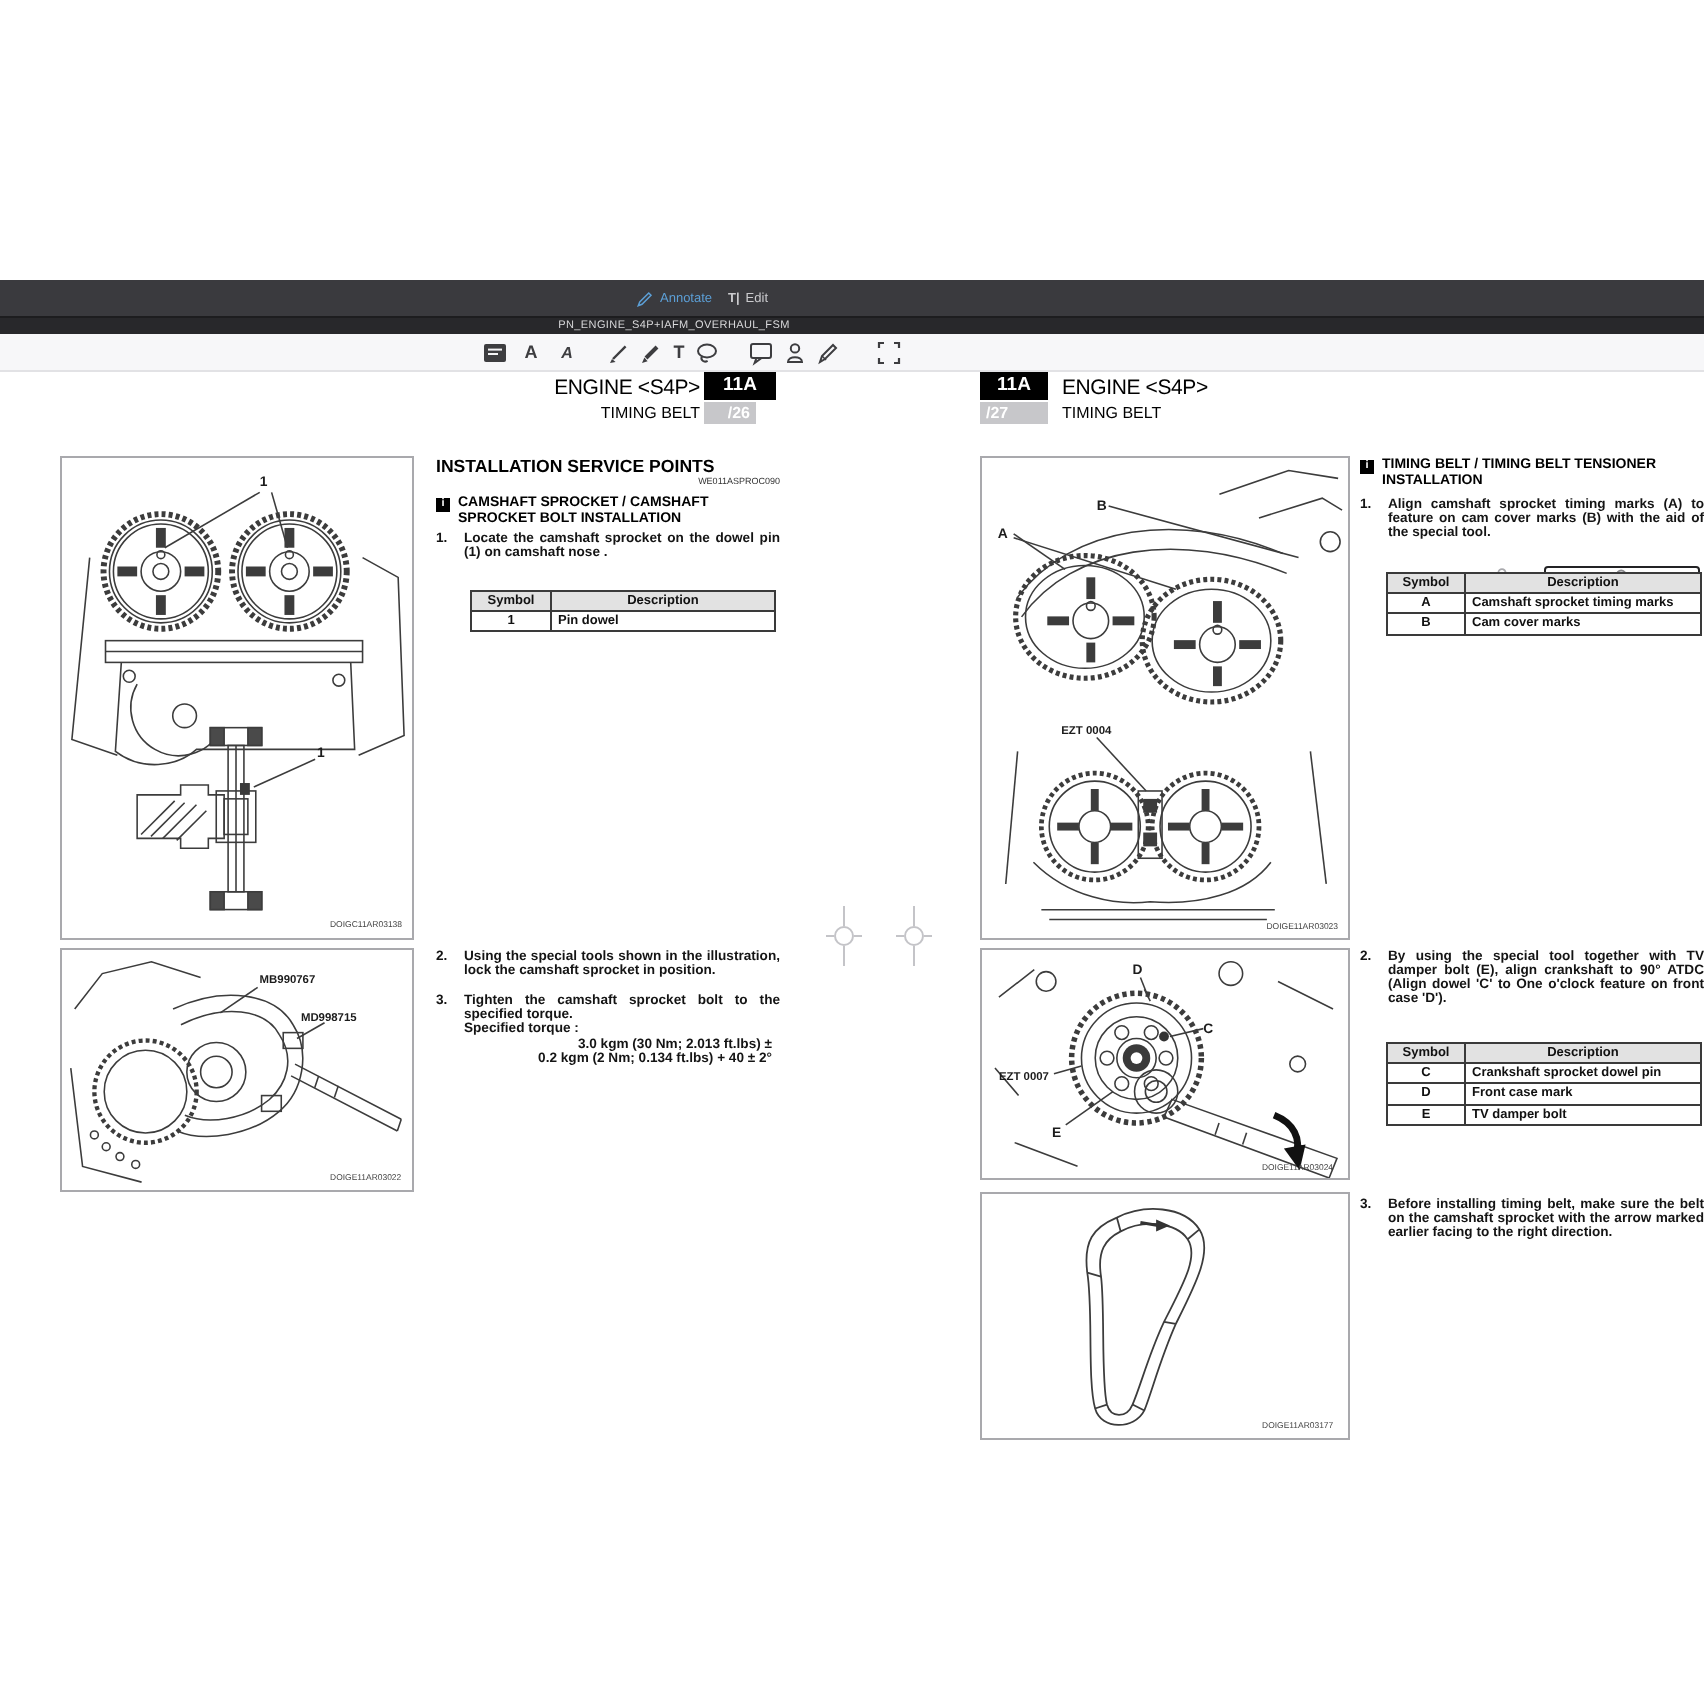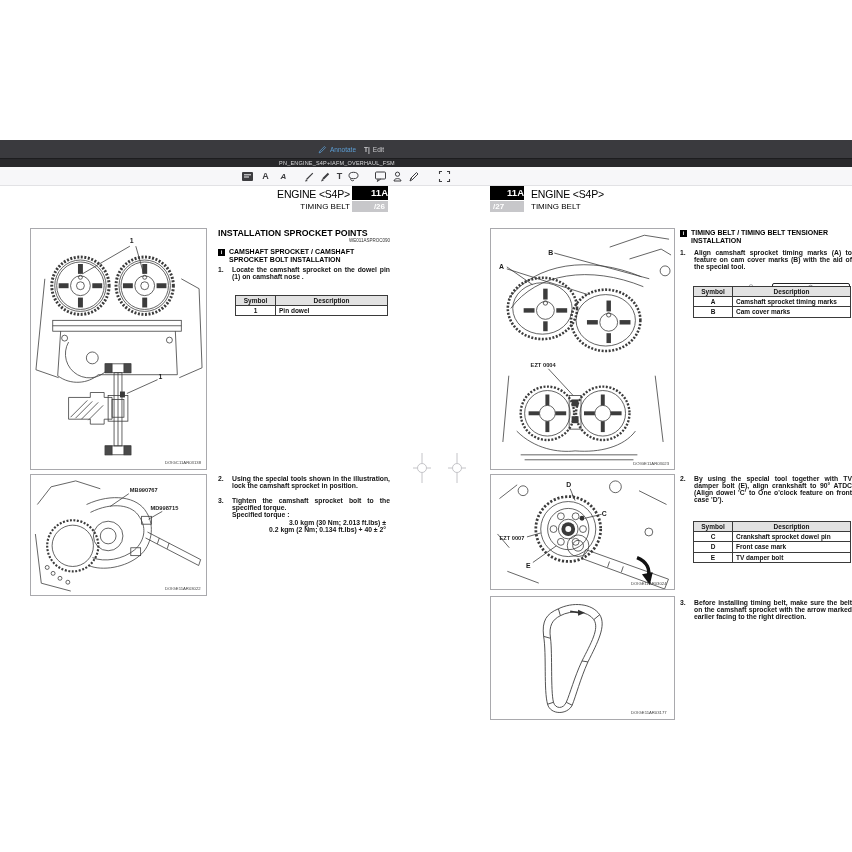--- a/index.html
+++ b/index.html
@@ -15,21 +15,21 @@
   .lockicon { position:absolute; left:746px; top:143px; }
   .searchbox { position:absolute; left:772px; top:142.5px; width:78px; height:12px; background:#fff; border:1px solid #232325; border-radius:2px; display:flex; align-items:center; justify-content:center; }
   .searchbox input { position:absolute; left:2px; top:0; width:62px; height:10px; border:none; outline:none; font-size:6px; background:transparent; font-family:"Liberation Sans",sans-serif; }
   .doctab-bar { position:absolute; left:0; top:158px; width:852px; height:9px; background:#28282b; border-top:1px solid #1d1d1f; }
   .doc-tab { position:absolute; left:0; top:1px; width:674px; text-align:center; font-size:5.5px; color:#d9d9db; letter-spacing:.2px; cursor:default; }
   .toolbar { position:absolute; left:0; top:167px; width:852px; height:19px; background:#f7f7f9; border-bottom:1px solid #e2e2e5; }
   .tbtn { position:absolute; top:3px; width:13px; height:13px; display:flex; align-items:center; justify-content:center; color:#3d3d40; }
   .tbtn span { font-weight:bold; line-height:13px; }
 
   
-  .chap { position:absolute; background:#000; color:#fff; font-weight:bold; font-size:9.5px; text-align:right; line-height:14px; height:14px; }
+  .chap { position:absolute; background:#000; color:#fff; font-weight:bold; font-size:9.5px; text-align:center; line-height:14px; height:14px; }
   .pgtitle { position:absolute; font-weight:normal; font-size:10.5px; color:#000; letter-spacing:-.2px; }
   .pgsub { position:absolute; font-weight:normal; font-size:8px; color:#000; }
   .pageno { position:absolute; background:#c7c7ca; color:#fff; font-weight:bold; font-size:8px; line-height:11px; height:11px; }
   .right-al { text-align:right; }
 
   .sec-title { position:absolute; font-weight:bold; font-size:8.8px; color:#000; }
   .doc-code { position:absolute; font-size:4.5px; color:#333; }
   .sub-head { position:absolute; display:flex; }
   .sub-head .badge { width:7px; height:7px; background:#000; color:#fff; font-size:5.5px; font-weight:bold; text-align:center; line-height:7px; margin-right:4px; flex:none; margin-top:1px; }
   .sub-head .ht { font-weight:bold; font-size:7px; line-height:7.6px; color:#000; }
@@ -142,28 +142,28 @@
     <div class="tbtn" style="left:438px">
       <svg width="13" height="13" viewBox="0 0 13 13">
           <path d="M1.5,4 V1.5 H4 M9,1.5 H11.5 V4 M11.5,9 V11.5 H9 M4,11.5 H1.5 V9" fill="none" stroke="#3d3d40" stroke-width="1.1"></path>
         </svg>
     </div>
   </div>
 
   <div class="pgtitle right-al" style="left:230px; top:188px; width:120px;">ENGINE &lt;S4P&gt;</div>
   <div class="chap" style="left:352px; top:186px; width:36px;">11A</div>
   <div class="pgsub right-al" style="left:230px; top:202px; width:120px;">TIMING BELT</div>
-  <div class="pageno right-al" style="left:352px; top:201px; width:36px; padding-right:3px;">/26</div>
+  <div class="pageno right-al" style="left:352px; top:201px; width:26px; padding-right:3px;">/26</div>
 
   <div class="chap" style="left:490px; top:186px; width:34px;">11A</div>
   <div class="pgtitle" style="left:531px; top:188px; width:150px;">ENGINE &lt;S4P&gt;</div>
   <div class="pageno" style="left:490px; top:201px; width:34px; padding-left:3px;">/27</div>
   <div class="pgsub" style="left:531px; top:202px; width:150px;">TIMING BELT</div>
 
-  <div class="sec-title" style="left:218px; top:228px;">INSTALLATION SPROCKET POINTS</div>
+  <div class="sec-title" style="left:218px; top:228px;">INSTALLATION SERVICE POINTS</div>
   <div class="doc-code right-al" style="left:218px; top:238px; width:172px;">WE011ASPROC090</div>
 
   <div class="sub-head" style="left:218px; top:248px; width:172px;">
     <div class="badge">i</div>
     <div class="ht">CAMSHAFT SPROCKET / CAMSHAFT SPROCKET BOLT INSTALLATION</div>
   </div>
 
   <div class="step" style="left:218px; top:266px; width:172px;">
     <span class="num">1.</span>
     <div class="txt">Locate the camshaft sprocket on the dowel pin (1) on camshaft nose .</div>

